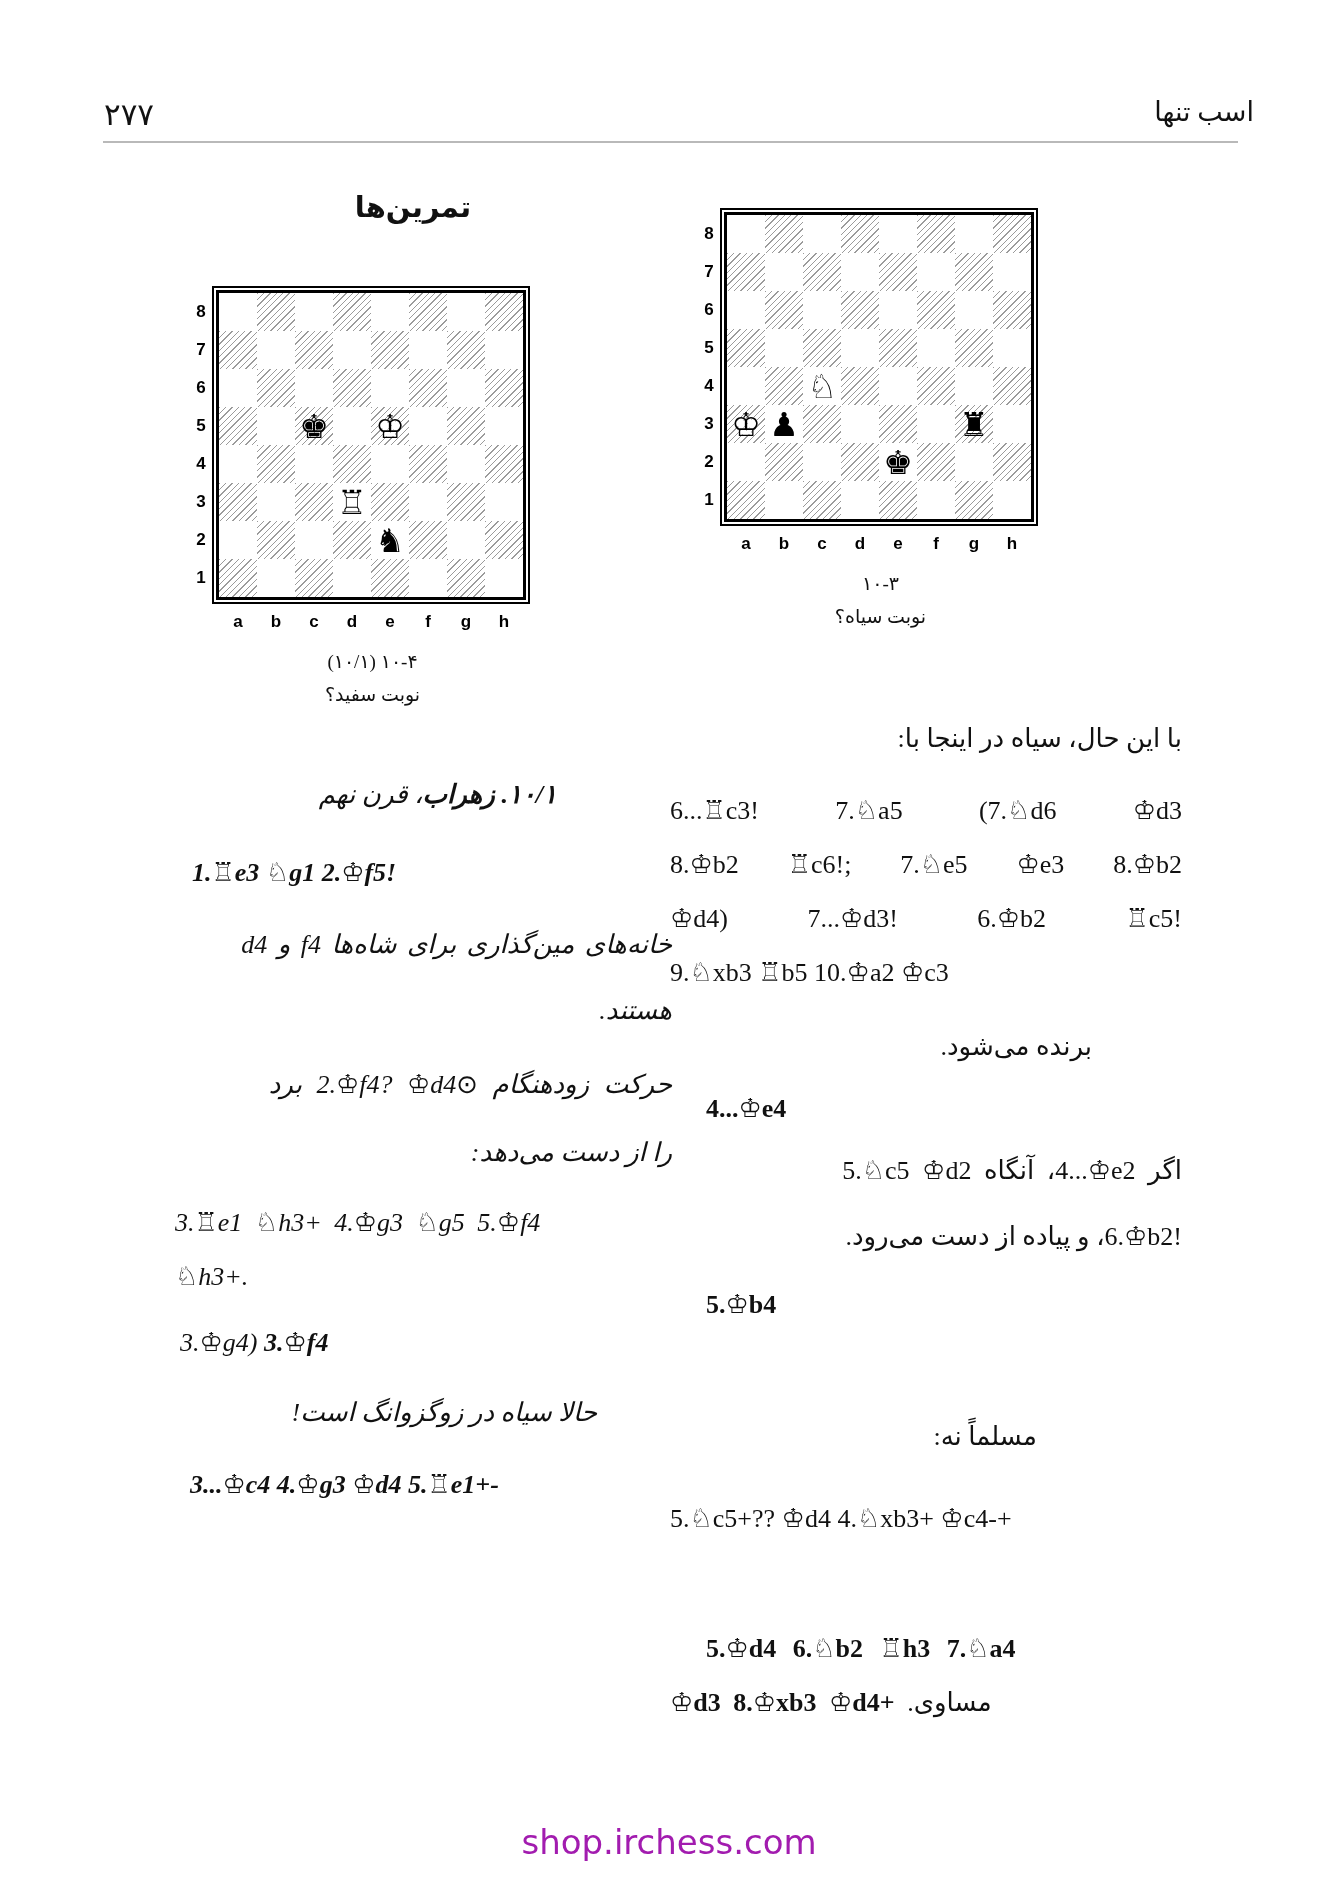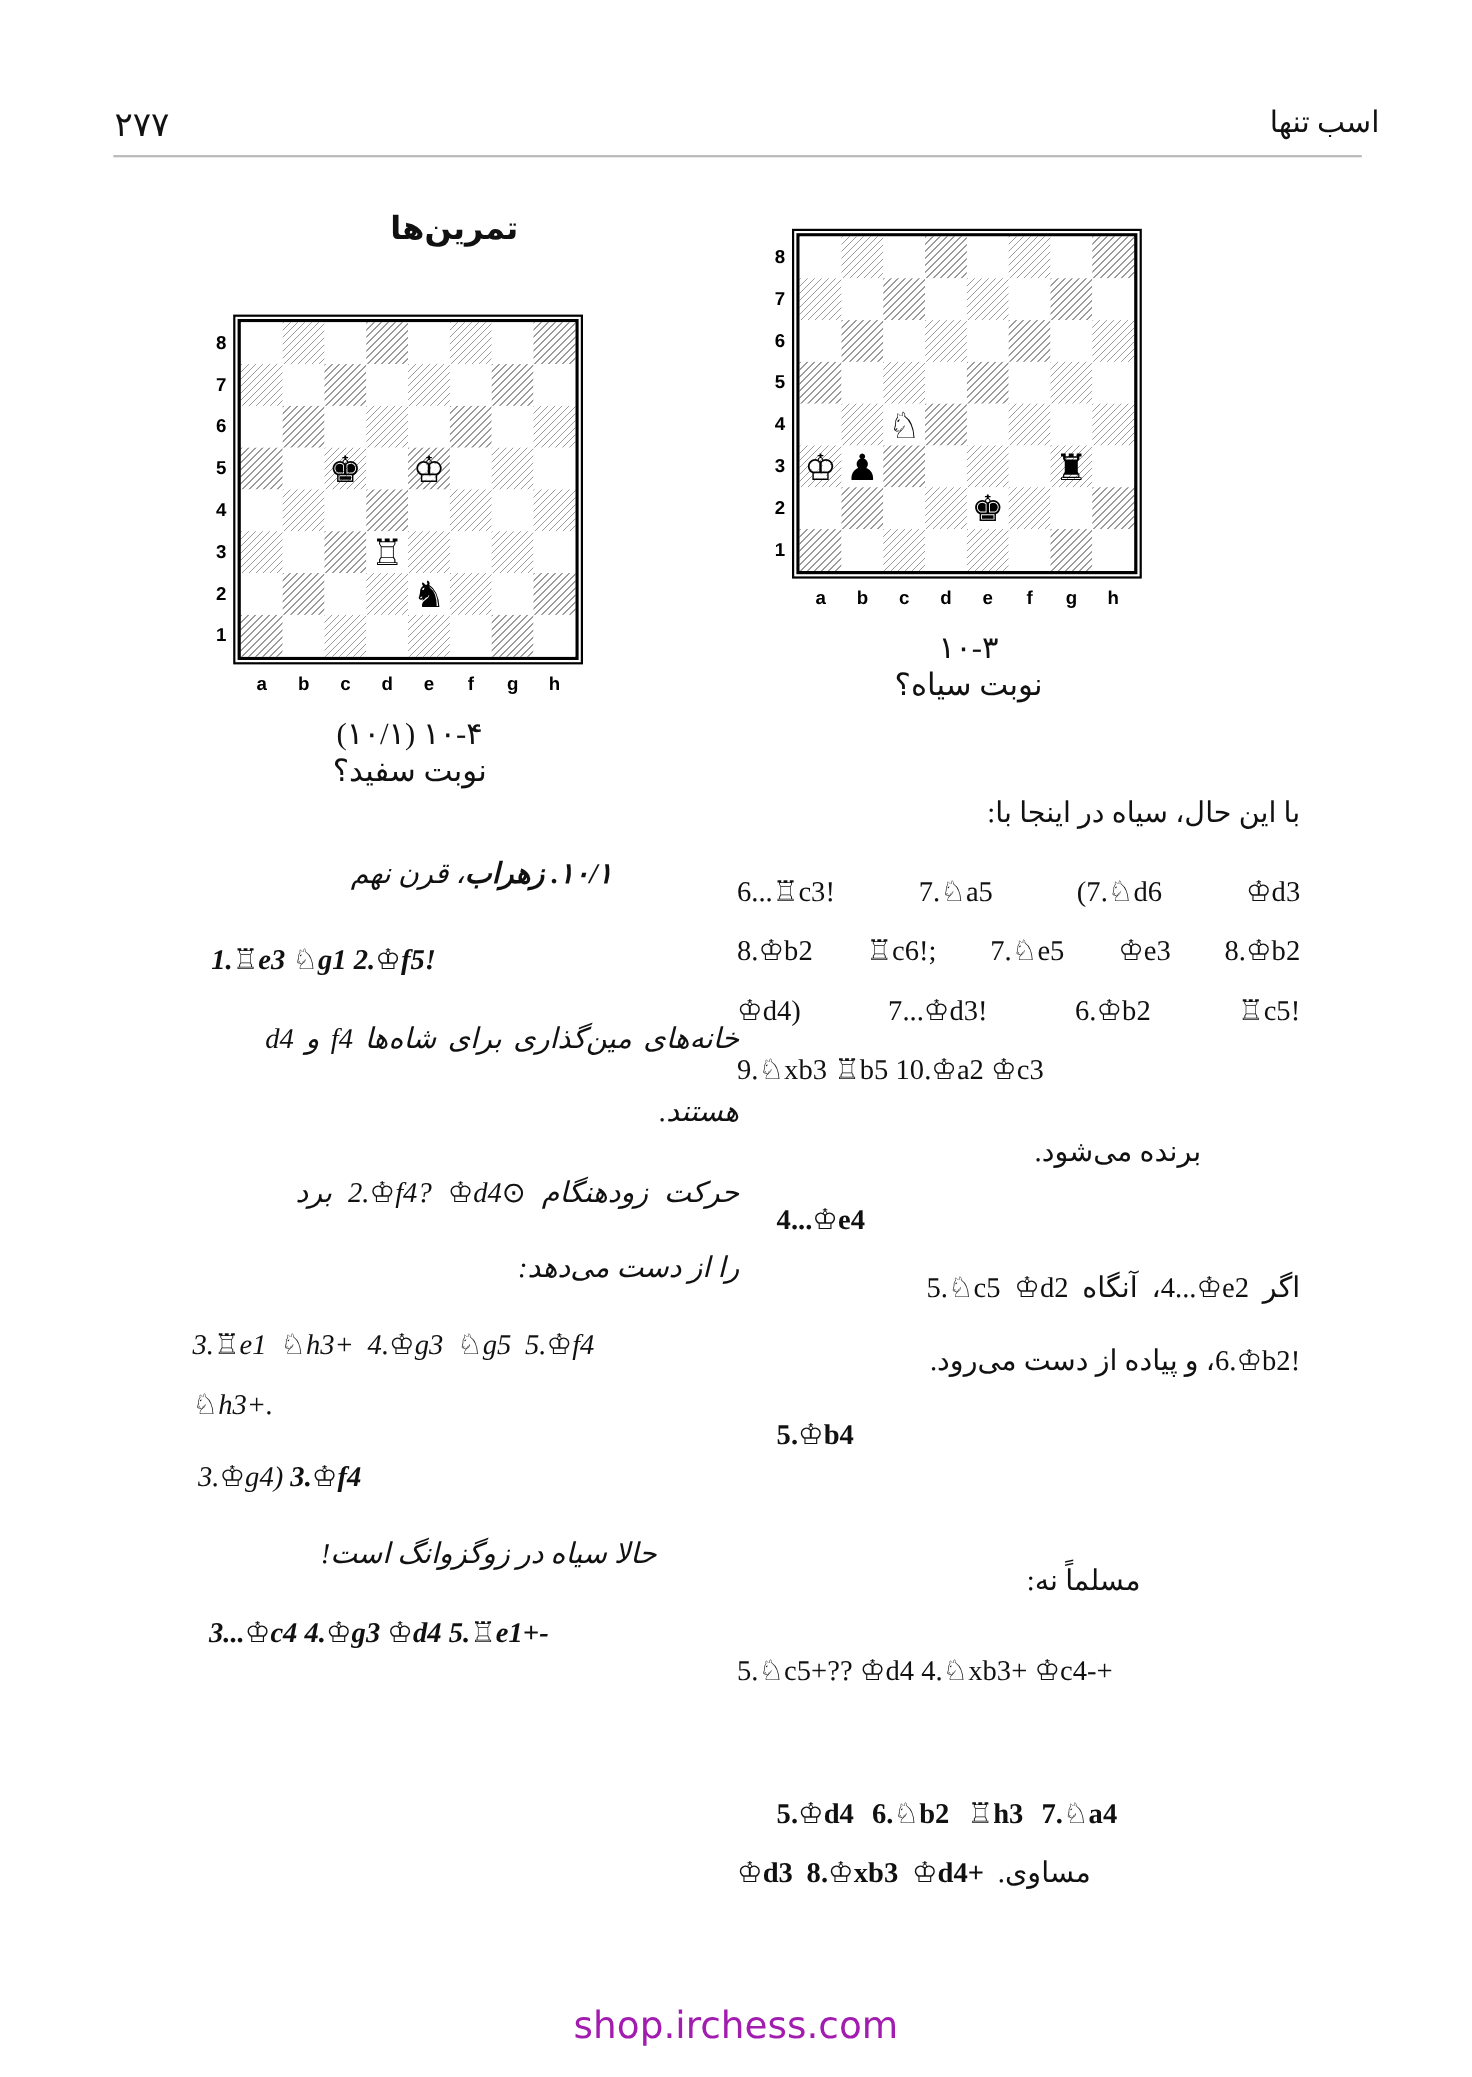--- a/index.html
+++ b/index.html
@@ -8,24 +8,24 @@
   .abs{position:absolute;}
 
   
   .page-num{top:96px;left:104px;font-size:31px;}
   .page-title{top:96px;right:84px;font-size:27px;direction:rtl;}
   .rule{top:141px;left:103px;right:100px;border-top:2px solid #b9b9b9;height:0;}
 
   
   .col-heading{top:190px;left:105px;width:552px;text-align:center;padding-left:64px;
                font-family:"DejaVu Sans",sans-serif;font-weight:bold;font-size:29px;direction:rtl;box-sizing:border-box;}
-  .cap{width:317px;margin-left:24px;text-align:center;font-size:28px;}
+  .cap{width:317px;margin-left:24px;text-align:center;font-size:19px;}
   .cap.turn{direction:rtl;}
   .cap.num{direction:ltr;margin-top:18px;}
-  .cap.turn{}
+  .cap.turn{margin-top:10px;}
 
   
   .diagram{width:342px;}
   .diag-row{display:flex;align-items:flex-start;}
   .ranks{display:grid;grid-template-rows:repeat(8,38px);width:22px;margin-top:7px;}
   .rlab,.flab{font-family:"Liberation Sans","DejaVu Sans",sans-serif;font-weight:bold;font-size:17px;color:#000;}
   .rlab{display:flex;align-items:center;justify-content:center;}
   .board-frame{border:2px solid #000;padding:2px;background:#fff;}
   .board{display:grid;grid-template-rows:repeat(8,38px);grid-template-columns:repeat(8,38px);
          border:3px solid #000;}

